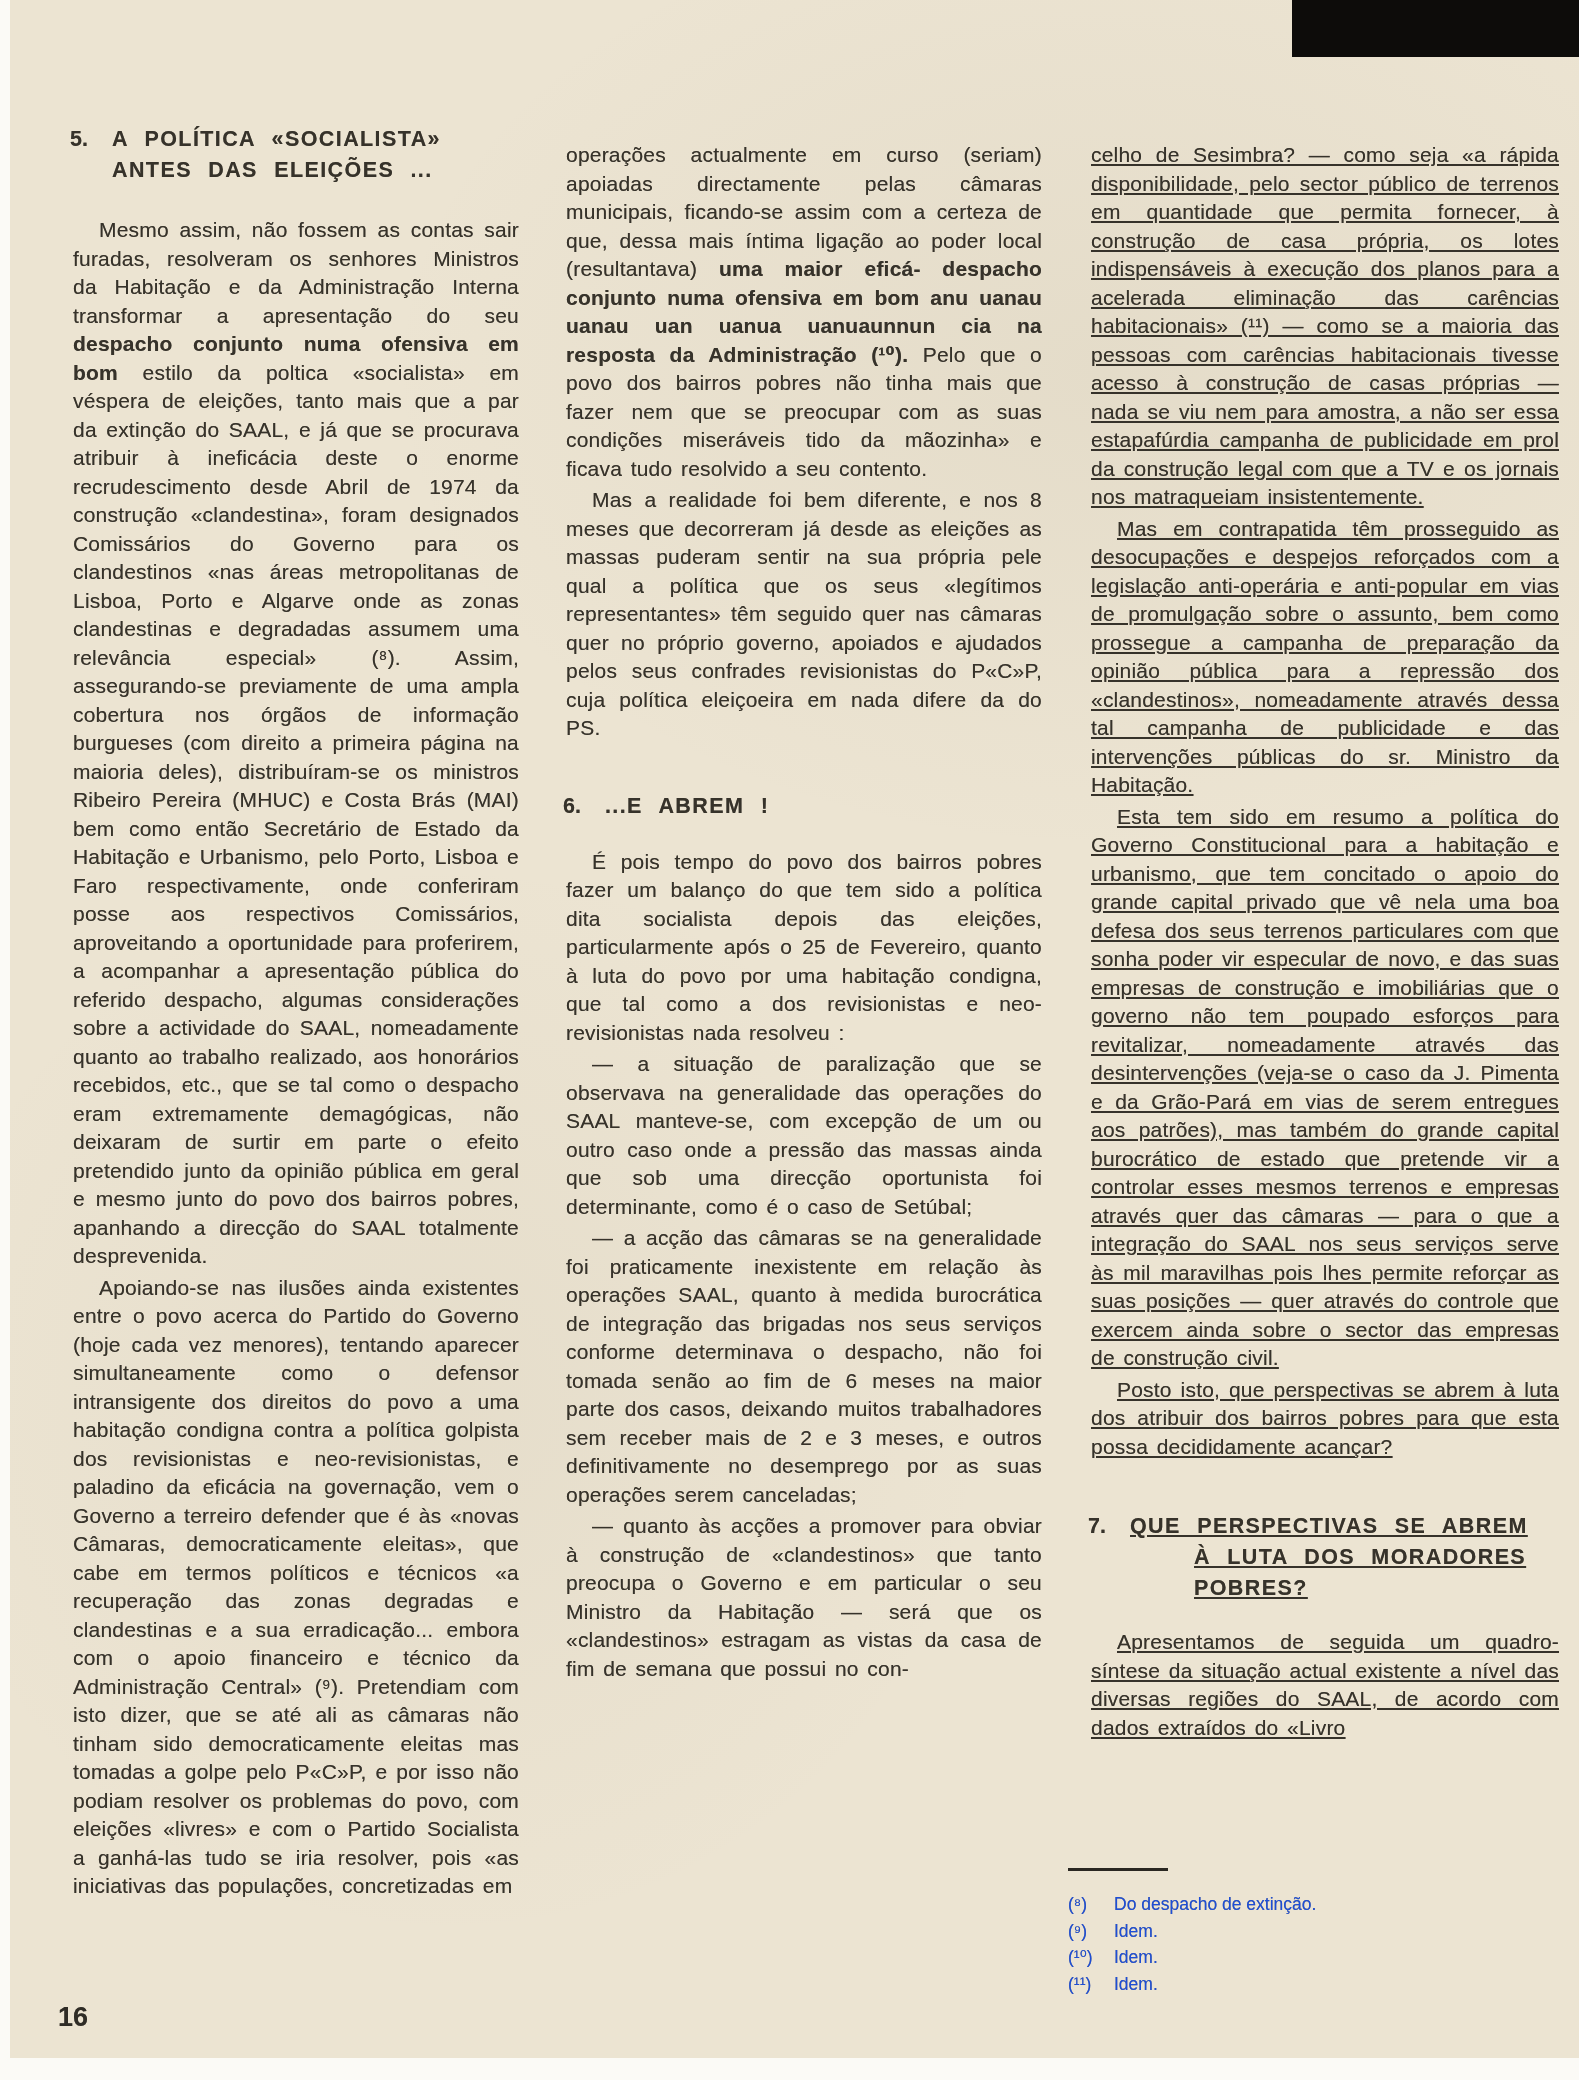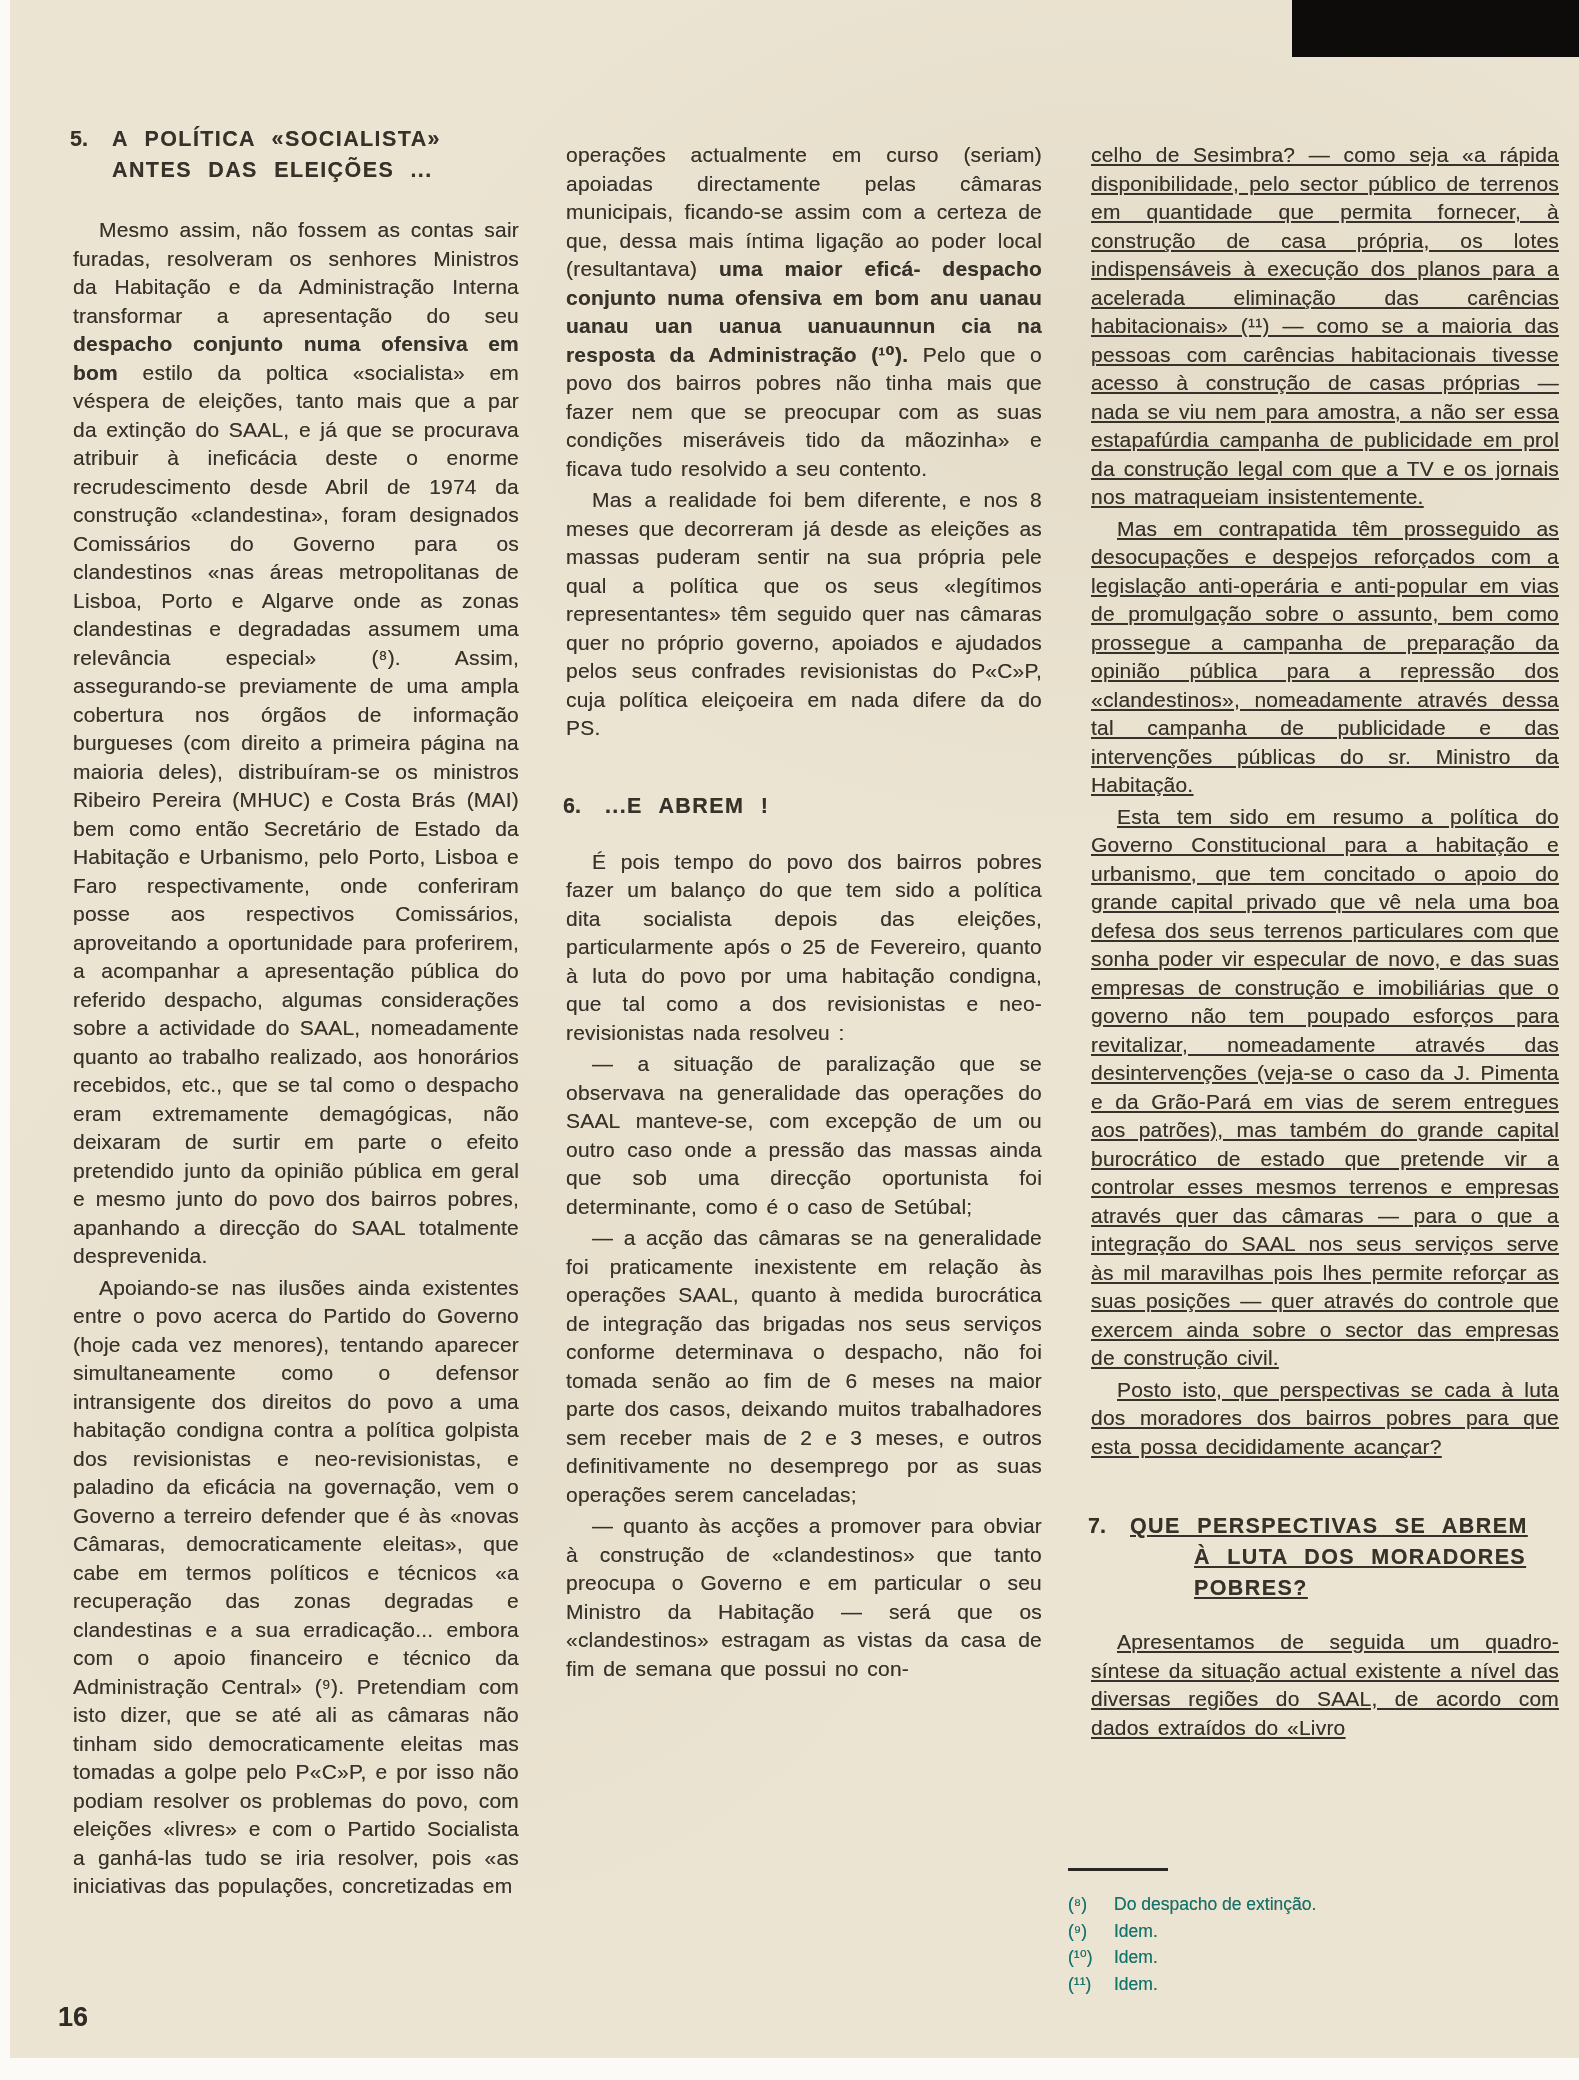--- a/index.html
+++ b/index.html
@@ -41,21 +41,21 @@
   h2 .hl { display: block; }
   #h5 { margin-bottom: 30px; }
   #h6 { margin-top: 48px; margin-bottom: 26px; }
   #h7 { margin-top: 50px; margin-bottom: 24px; }
   #h7 .hl2 { margin-left: 64px; }
   .col-left  { left: 70px;   top: 124px; width: 452px; }
   .col-mid   { left: 563px;  top: 138px; width: 482px; }
   .col-right { left: 1088px; top: 138px; width: 474px; text-decoration: underline; }
   .footnotes {
     position: absolute; left: 1068px; top: 1868px; width: 474px;
-    color: #0f766e; text-shadow: 0 0 0.5px rgba(54,50,42,0.55);
+    color: #1d4ed8; text-shadow: 0 0 0.5px rgba(54,50,42,0.55);
   }
   .fn-rule { width: 100px; height: 3px; background: #2a2722; margin-bottom: 20px; }
   .fn { font-size: 17.5px; line-height: 26.5px; padding-left: 46px; }
   .fn-mark { display: inline-block; width: 46px; margin-left: -46px; }
   .page-num {
     position: absolute; left: 58px; top: 2002px;
     font-size: 27px; font-weight: 700; color: #2f2c26;
     text-shadow: 0 0 0.5px rgba(54,50,42,0.55);
   }
 </style>
@@ -85,21 +85,21 @@
   <p class="ind">É pois tempo do povo dos bairros pobres fazer um balanço do que tem sido a política dita socialista depois das eleições, particularmente após o 25 de Fevereiro, quanto à luta do povo por uma habitação condigna, que tal como a dos revisionistas e neo-revisionistas nada resolveu :</p>
   <p class="ind">— a situação de paralização que se observava na generalidade das operações do SAAL manteve-se, com excepção de um ou outro caso onde a pressão das massas ainda que sob uma direcção oportunista foi determinante, como é o caso de Setúbal;</p>
   <p class="ind">— a acção das câmaras se na generalidade foi praticamente inexistente em relação às operações SAAL, quanto à medida burocrática de integração das brigadas nos seus serviços conforme determinava o despacho, não foi tomada senão ao fim de 6 meses na maior parte dos casos, deixando muitos trabalhadores sem receber mais de 2 e 3 meses, e outros definitivamente no desemprego por as suas operações serem canceladas;</p>
   <p class="ind">— quanto às acções a promover para obviar à construção de «clandestinos» que tanto preocupa o Governo e em particular o seu Ministro da Habitação — será que os «clandestinos» estragam as vistas da casa de fim de semana que possui no con-</p>
 </section>
 
 <section class="col col-right">
   <p>celho de Sesimbra? — como seja «a rápida disponibilidade, pelo sector público de terrenos em quantidade que permita fornecer, à construção de casa própria, os lotes indispensáveis à execução dos planos para a acelerada eliminação das carências habitacionais» (¹¹) — como se a maioria das pessoas com carências habitacionais tivesse acesso à construção de casas próprias — nada se viu nem para amostra, a não ser essa estapafúrdia campanha de publicidade em prol da construção legal com que a TV e os jornais nos matraqueiam insistentemente.</p>
   <p class="ind">Mas em contrapatida têm prosseguido as desocupações e despejos reforçados com a legislação anti-operária e anti-popular em vias de promulgação sobre o assunto, bem como prossegue a campanha de preparação da opinião pública para a repressão dos «clandestinos», nomeadamente através dessa tal campanha de publicidade e das intervenções públicas do sr. Ministro da Habitação.</p>
   <p class="ind">Esta tem sido em resumo a política do Governo Constitucional para a habitação e urbanismo, que tem concitado o apoio do grande capital privado que vê nela uma boa defesa dos seus terrenos particulares com que sonha poder vir especular de novo, e das suas empresas de construção e imobiliárias que o governo não tem poupado esforços para revitalizar, nomeadamente através das desintervenções (veja-se o caso da J. Pimenta e da Grão-Pará em vias de serem entregues aos patrões), mas também do grande capital burocrático de estado que pretende vir a controlar esses mesmos terrenos e empresas através quer das câmaras — para o que a integração do SAAL nos seus serviços serve às mil maravilhas pois lhes permite reforçar as suas posições — quer através do controle que exercem ainda sobre o sector das empresas de construção civil.</p>
-  <p class="ind">Posto isto, que perspectivas se cada à luta dos moradores dos bairros pobres para que esta possa decididamente acançar?</p>
+  <p class="ind">Posto isto, que perspectivas se abrem à luta dos atribuir dos bairros pobres para que esta possa decididamente acançar?</p>
   <h2 id="h7">
     <span class="hnum">7.</span>
     <span class="hl">QUE PERSPECTIVAS SE ABREM</span>
     <span class="hl hl2">À LUTA DOS MORADORES POBRES?</span>
   </h2>
   <p class="ind">Apresentamos de seguida um quadro-síntese da situação actual existente a nível das diversas regiões do SAAL, de acordo com dados extraídos do «Livro</p>
 </section>
 
 <div class="footnotes">
   <div class="fn-rule"></div>

